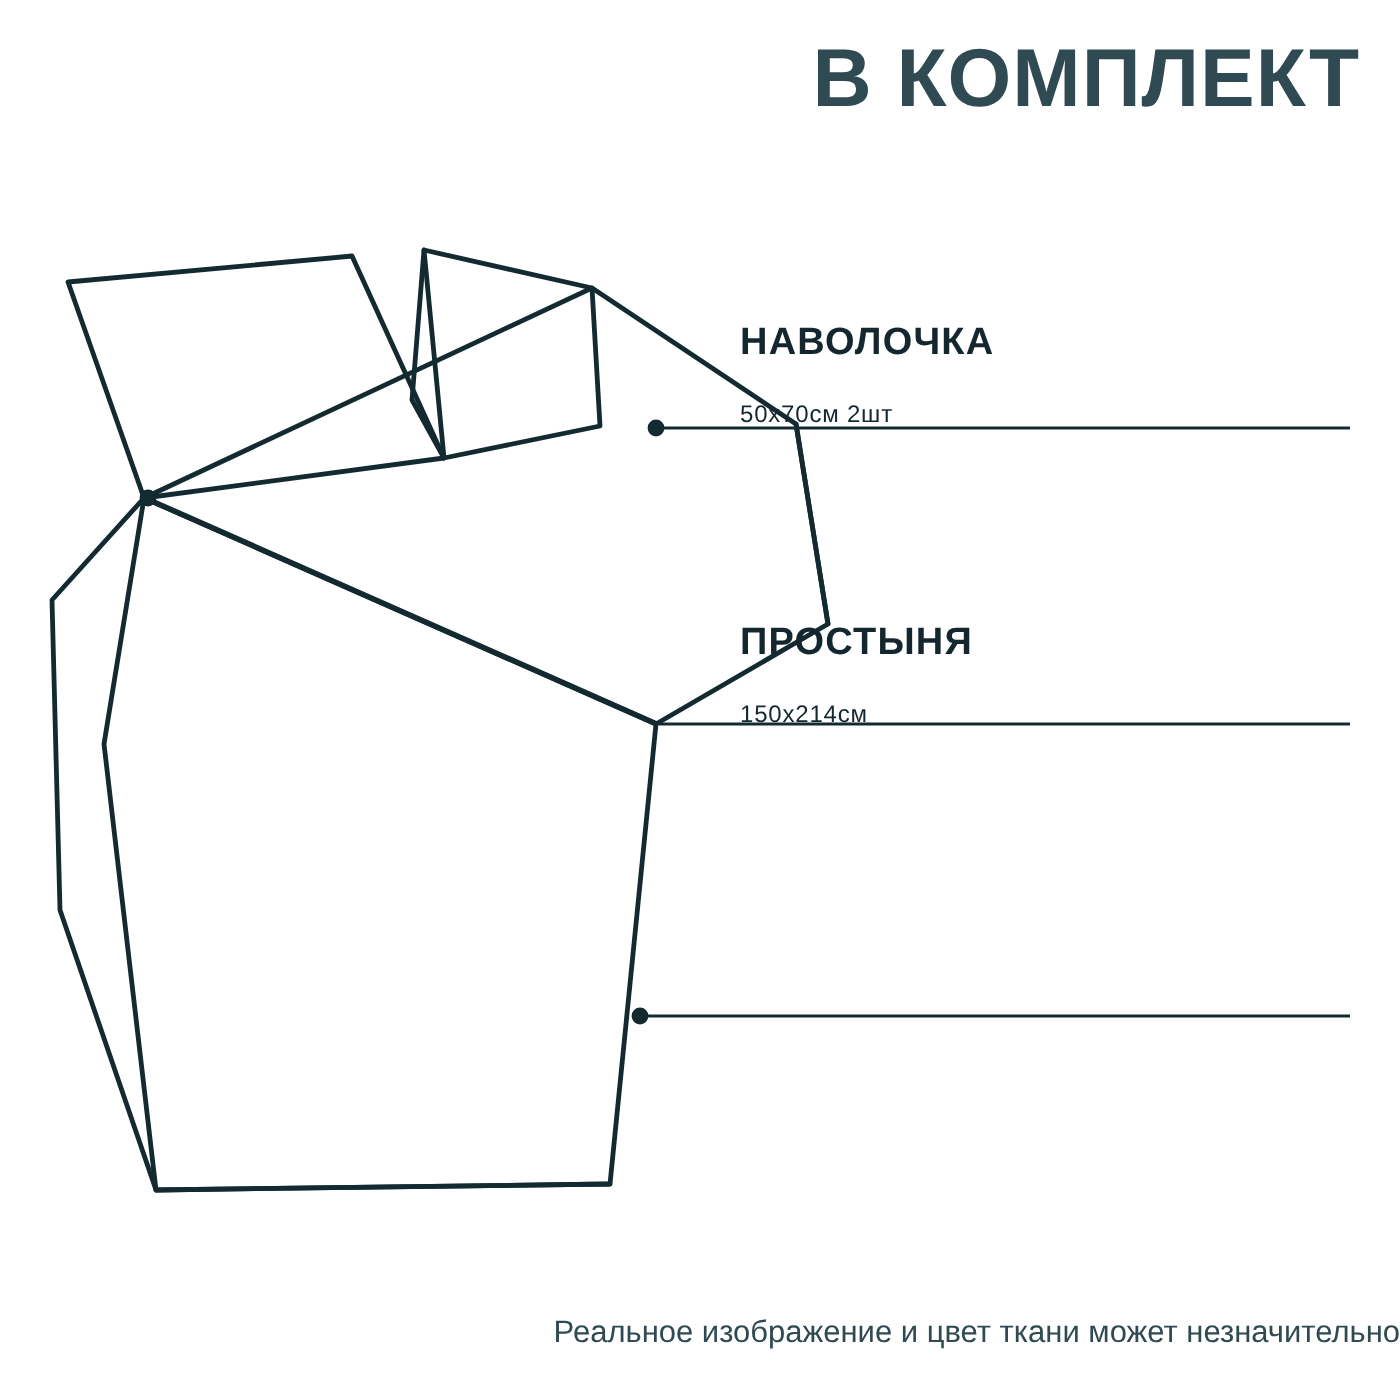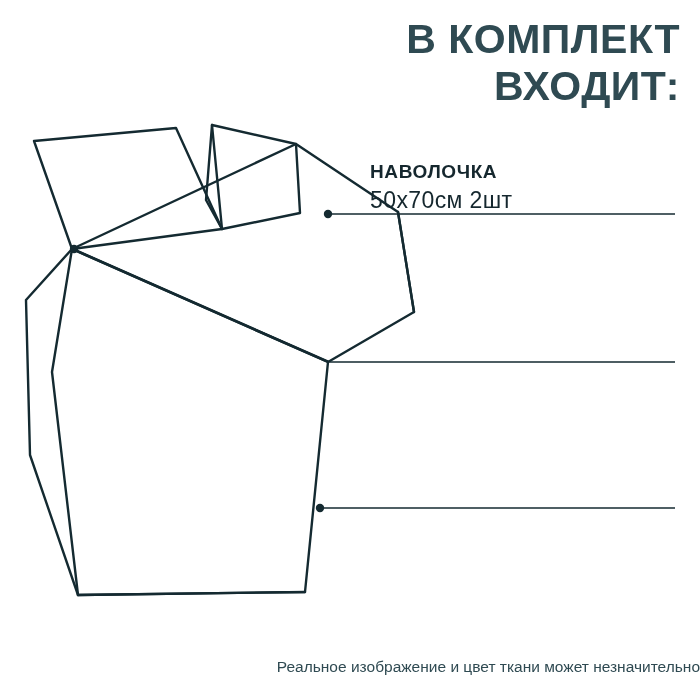--- a/index.html
+++ b/index.html
@@ -40,25 +40,25 @@
   }
   .callout .name {
     font-weight: bold;
     font-size: 19px;
     letter-spacing: 0.6px;
     color: #15272e;
     line-height: 1.25;
     white-space: nowrap;
   }
   .callout .size {
-    font-size: 23px;
+    font-size: 12px;
     letter-spacing: 0.4px;
     color: #15272e;
     line-height: 1.3;
-    margin-top: 2px;
+    margin-top: 16px;
     white-space: nowrap;
   }
   #callout-pillow { top: 160px; left: 370px; }
   #callout-sheet  { top: 310px; left: 370px; }
   #callout-duvet  { top: 458px; left: 370px; }
 
   
   .footer {
     position: absolute;
     bottom: 22px;
@@ -92,21 +92,20 @@
   }
   .dot { fill: #142a31; }
 </style>
 </head>
 <body>
 
 <div id="page">
 
   <div class="title">
     <span class="l1">В КОМПЛЕКТ</span>
-    <span class="l2">ВХОДИТ:</span>
   </div>
 
   <svg id="art" viewBox="0 0 700 700">
 
     <path class="stroke-dark" d="M34 141 L176 128 L222 229 L72 249 Z"></path>
 
     <path class="stroke-dark" d="M212 125 L296 144 L300 213 L222 229 Z"></path>
     <path class="stroke-dark" d="M212 125 L206 200 L222 229"></path>
 
     <path class="stroke-dark" d="M296 144 L398 212 L414 312 L328 362 L72 249 Z"></path>
@@ -124,20 +123,24 @@
 
     <circle class="dot" cx="320" cy="508" r="4.2"></circle>
     <path class="leader" d="M320 508 L675 508"></path>
   </svg>
 
   <div class="callout" id="callout-pillow">
     <div class="name">НАВОЛОЧКА</div>
     <div class="size">50х70см 2шт</div>
   </div>
 
+  <div class="callout" id="callout-sheet">
+    <div class="name">ПРОСТЫНЯ</div>
+    <div class="size">150х214см</div>
+  </div>
 
   <div class="callout" id="callout-duvet">
   </div>
 
   <div class="footer">
     <span>Реальное изображение и цвет ткани может незначительно</span>
   </div>
 
 </div>
 

